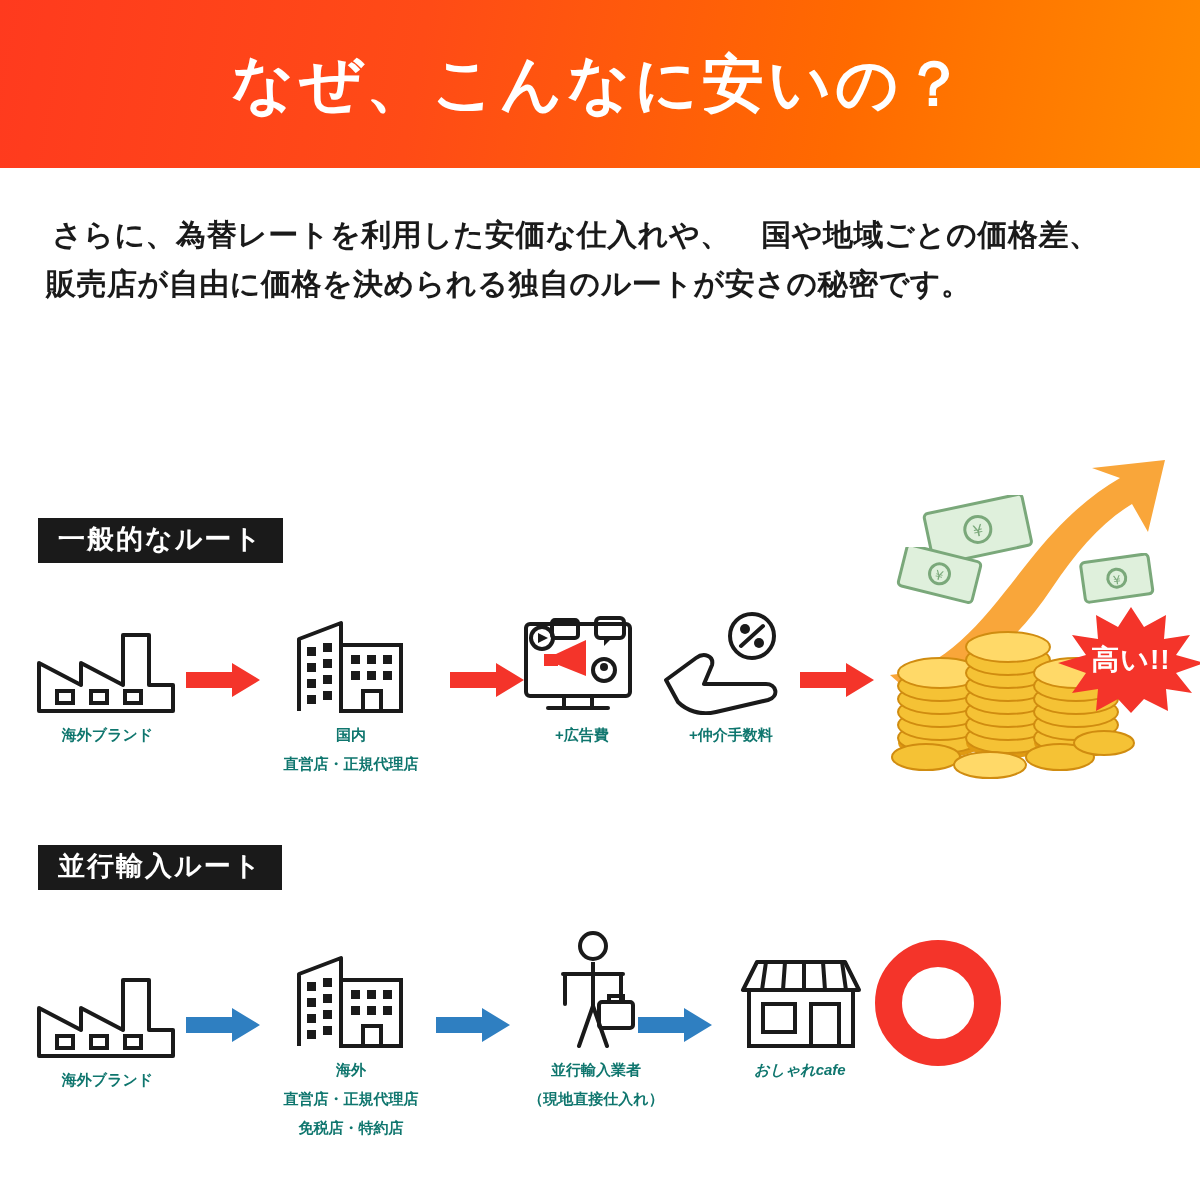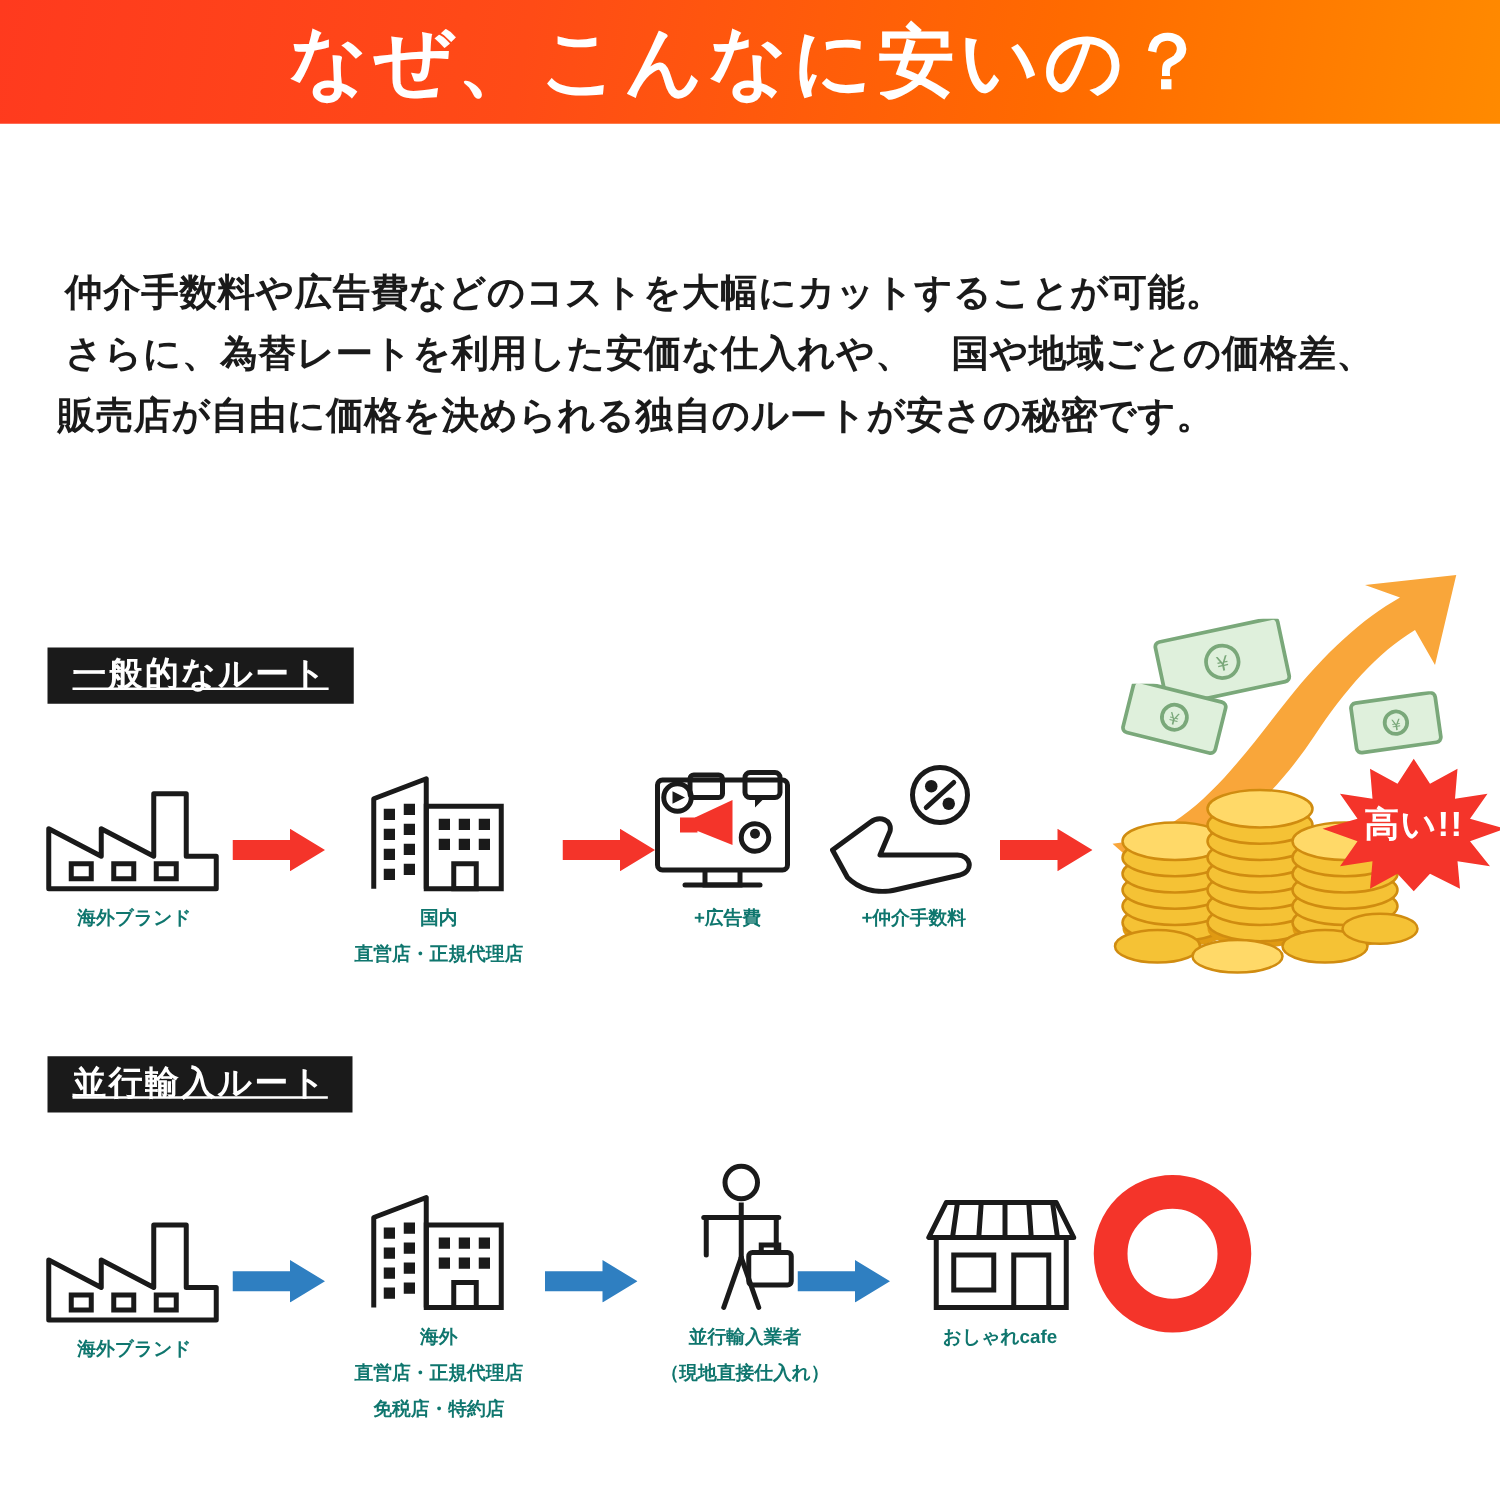--- a/index.html
+++ b/index.html
@@ -14,21 +14,21 @@
     font-family: "Liberation Sans", sans-serif;
     color: #1a1a1a;
     overflow: hidden;
   }
 
   
   .header {
     position: absolute;
     left: 0; top: 0;
     width: 1200px;
-    height: 99px;
+    height: 168px;
     background: linear-gradient(100deg, #ff3a1e 0%, #ff4b16 35%, #ff6a00 70%, #ff8a00 100%);
     display: flex;
     align-items: center;
     justify-content: center;
   }
   .header-title {
     color: #ffffff;
     font-size: 62px;
     font-weight: bold;
     letter-spacing: 4px;
@@ -55,21 +55,20 @@
   
   .chip {
     position: absolute;
     background: #1a1a1a;
     color: #ffffff;
     font-size: 27px;
     font-weight: bold;
     letter-spacing: 2px;
     padding: 8px 20px 10px 20px;
     line-height: 1;
-    text-decoration: underline;
   }
   #chip-general { left: 38px; top: 518px; }
   #chip-parallel { left: 38px; top: 845px; }
 
   
   .row {
     position: absolute;
     left: 0;
     width: 1200px;
     height: 210px;
@@ -155,21 +154,20 @@
   }
 </style>
 </head>
 <body>
 
 <div class="header">
   <div class="header-title">なぜ、こんなに安いの？</div>
 </div>
 
 <div class="intro">
-  <div class="intro-line" style="padding-left:14px">仲介手数料や広告費などのコストを大幅にカットすることが可能。</div>
   <div class="intro-line" style="padding-left:14px">さらに、為替レートを利用した安価な仕入れや、　国や地域ごとの価格差、</div>
   <div class="intro-line" style="padding-left:8px">販売店が自由に価格を決められる独自のルートが安さの秘密です。</div>
 </div>
 
 <div class="chip" id="chip-general">一般的なルート</div>
 
 <div class="row" id="row-general">
 
   <svg style="position:absolute;left:880px;top:-135px" width="300" height="230" viewBox="0 0 300 230">
     <path d="M10 215 C 70 210, 110 150, 150 100 C 180 62, 210 35, 240 18 L 212 8 L 285 0 L 268 72 L 252 44 C 222 62, 196 92, 172 128 C 132 188, 86 225, 26 229 Z" fill="#f9a63a"></path>
@@ -419,21 +417,21 @@
     <div class="caption">並行輸入業者</div>
     <div class="caption" style="margin-top:2px">（現地直接仕入れ）</div>
   </div>
 
   <div class="arrow" style="left:638px; top:88px;">
     <svg width="74" height="34" viewBox="0 0 74 34">
         <path d="M0 9 H46 V0 L74 17 L46 34 V25 H0 Z" fill="#2f7fc1"></path>
       </svg>
   </div>
 
-  <div class="node" style="left:690px; top:20px; width:220px;">
+  <div class="node" style="left:690px; top:20px; width:220px;font-style:italic;">
     <div class="art">
       <svg width="150" height="110" viewBox="0 0 150 110">
         <rect x="24" y="50" width="104" height="56" fill="none" stroke="#1a1a1a" stroke-width="4"></rect>
         <path d="M18 50 H134 L120 22 H32 Z" fill="none" stroke="#1a1a1a" stroke-width="4" stroke-linejoin="round"></path>
         <path d="M41 22 L37 50 M60 22 L58 50 M79 22 L79 50 M98 22 L100 50 M117 22 L121 50" stroke="#1a1a1a" stroke-width="4"></path>
         <rect x="38" y="64" width="32" height="28" fill="none" stroke="#1a1a1a" stroke-width="4"></rect>
         <rect x="86" y="64" width="28" height="42" fill="none" stroke="#1a1a1a" stroke-width="4"></rect>
       </svg>
     </div>
     <div class="caption">おしゃれcafe</div>

